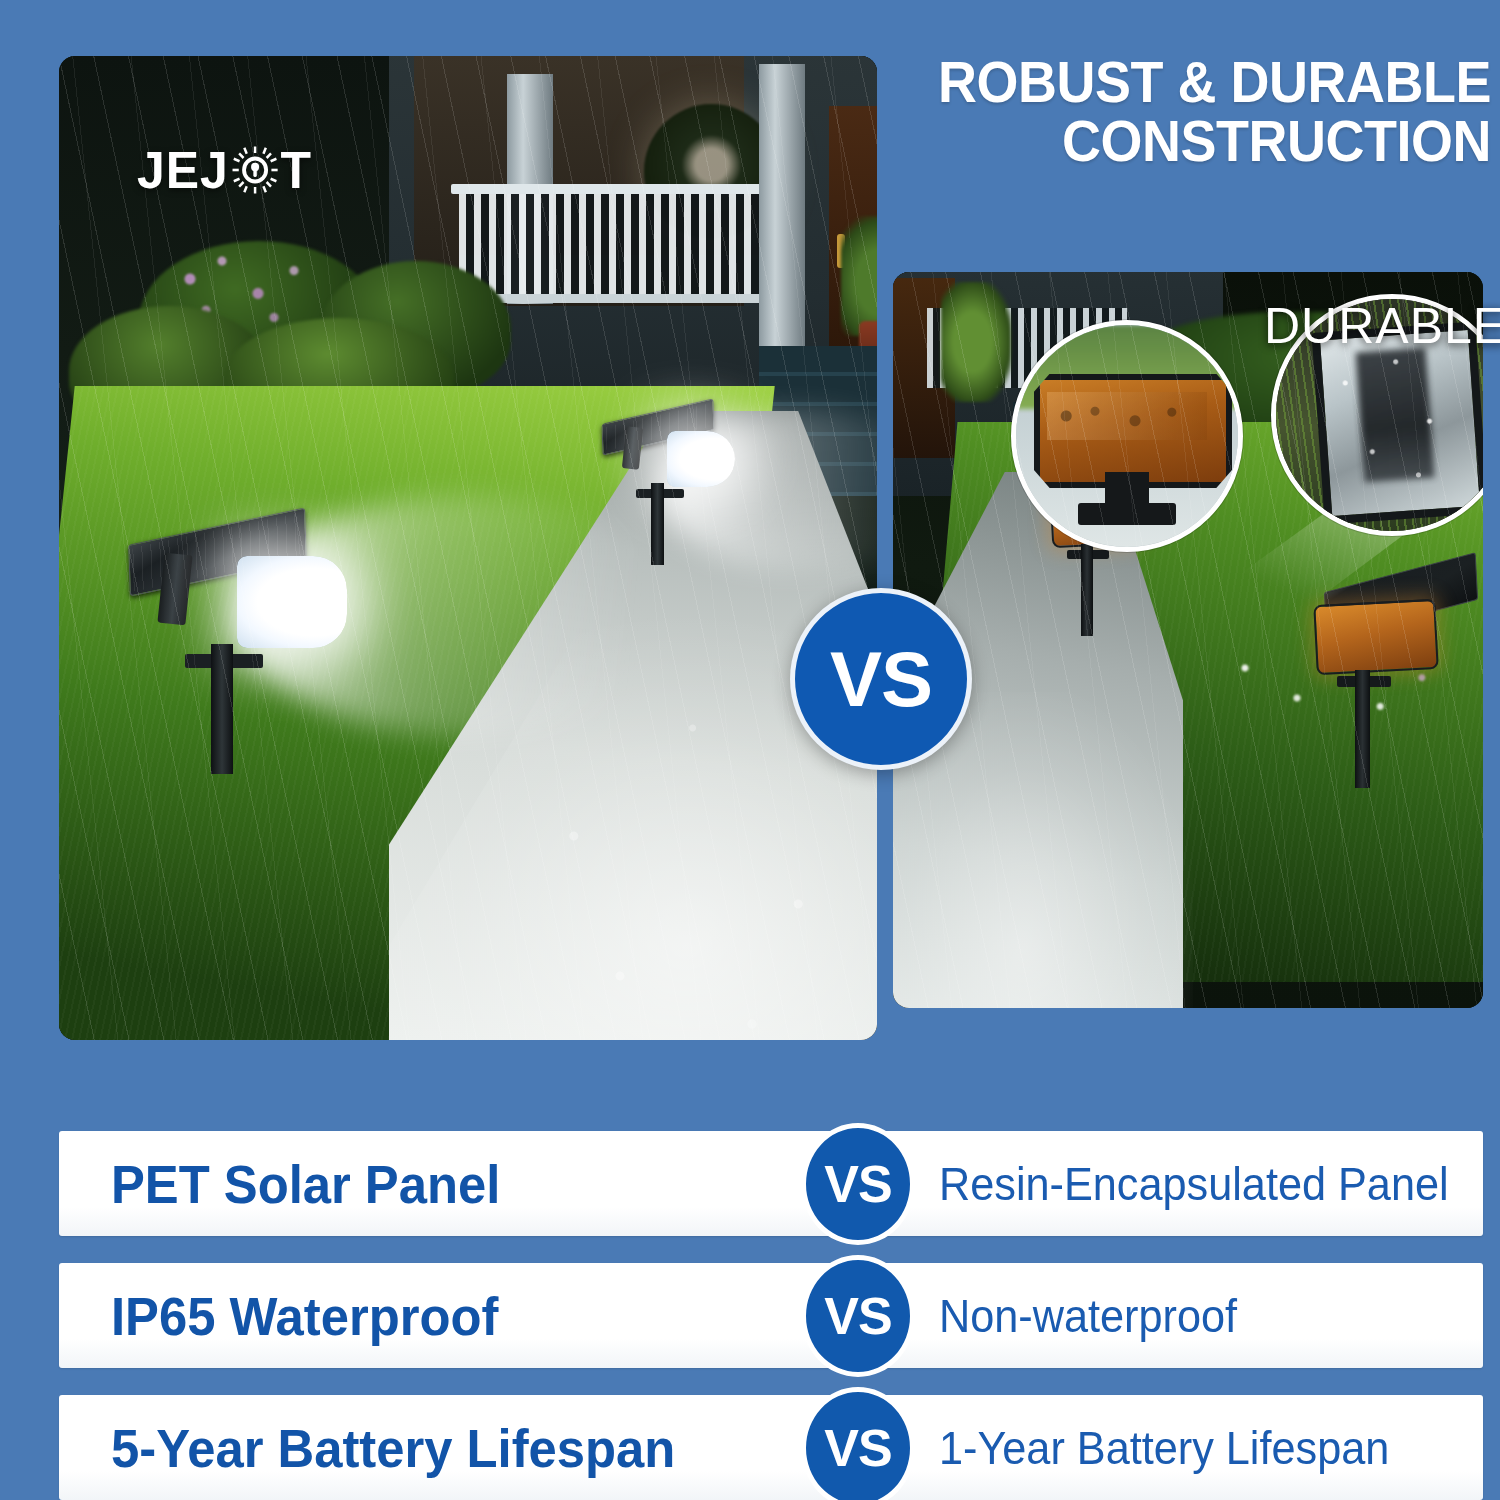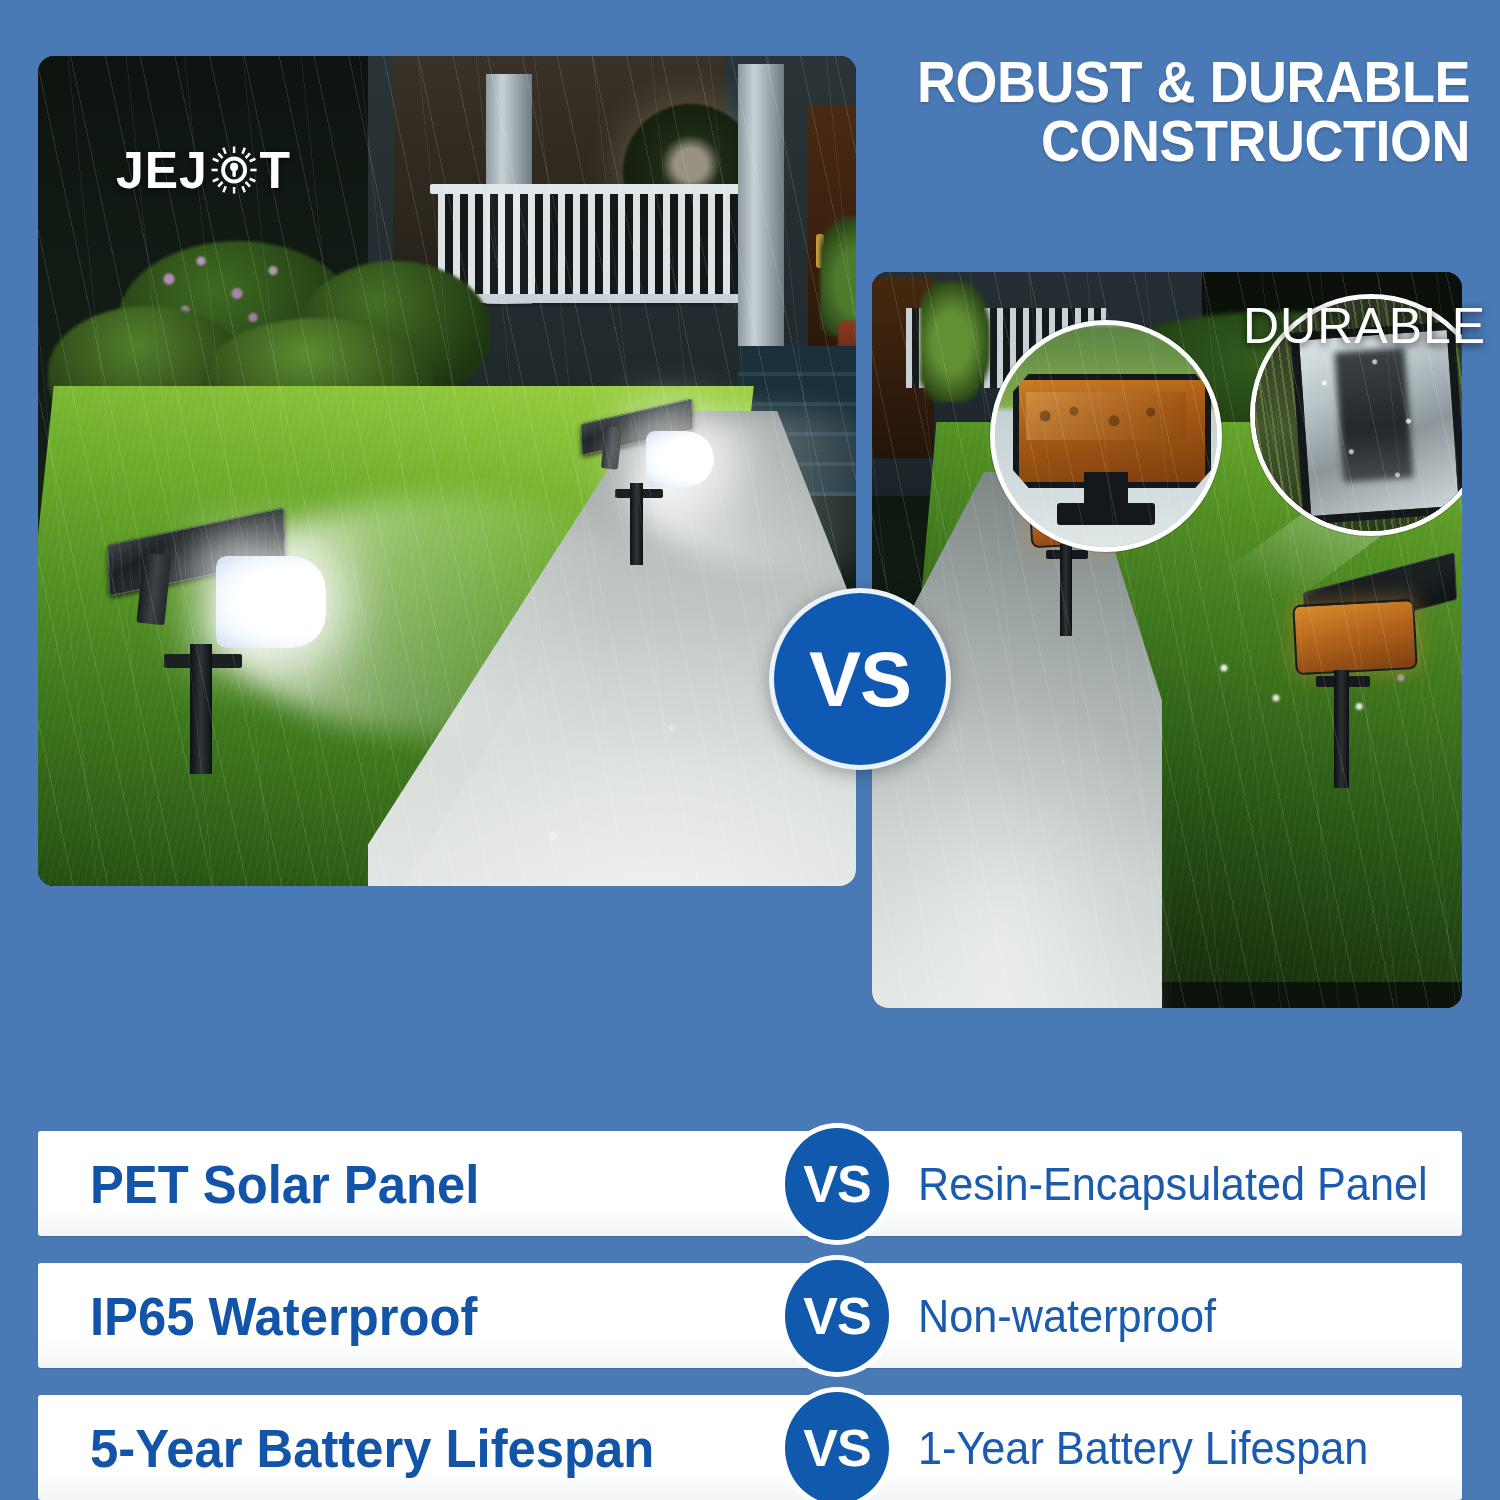--- a/index.html
+++ b/index.html
@@ -3,38 +3,38 @@
 <meta charset="utf-8">
 <style>
   html,body{margin:0;padding:0;}
   body{
     width:1500px;height:1500px;
     background:#4a7ab5;
     font-family:"Liberation Sans", sans-serif;
     overflow:hidden;
     position:relative;
   }
-  .stage{position:absolute;inset:0;}
+  .stage{position:absolute;inset:0;margin-left:21px;}
 
   
   .headline{
     position:absolute;left:860px;top:52px;width:610px;
     text-align:right;color:#ffffff;
     font-weight:bold;
     font-size:58px;line-height:1.02;
     letter-spacing:-0.5px;
     transform:scaleX(.93);transform-origin:right top;
     text-shadow:0 2px 3px rgba(0,0,0,.18);
   }
   .headline div{white-space:nowrap;}
 
   
   .photo{position:absolute;overflow:hidden;border-radius:16px;}
 
-  .photo-left{left:38px;top:56px;width:818px;height:830px;background:#0a1208;}
+  .photo-left{left:38px;top:56px;width:818px;height:984px;background:#0a1208;}
   .photo-right{left:872px;top:272px;width:590px;height:736px;background:#080d06;border-radius:16px;}
 
   
   .night-sky{position:absolute;inset:0;
     background:
       linear-gradient(180deg,#0d1410 0%,#121b14 30%,#14201a 55%,#0f1712 100%);
   }
   .house{
     position:absolute;left:330px;top:-10px;width:500px;height:420px;
     background:linear-gradient(180deg,#2b3538 0%,#232d31 60%,#1b2326 100%);

